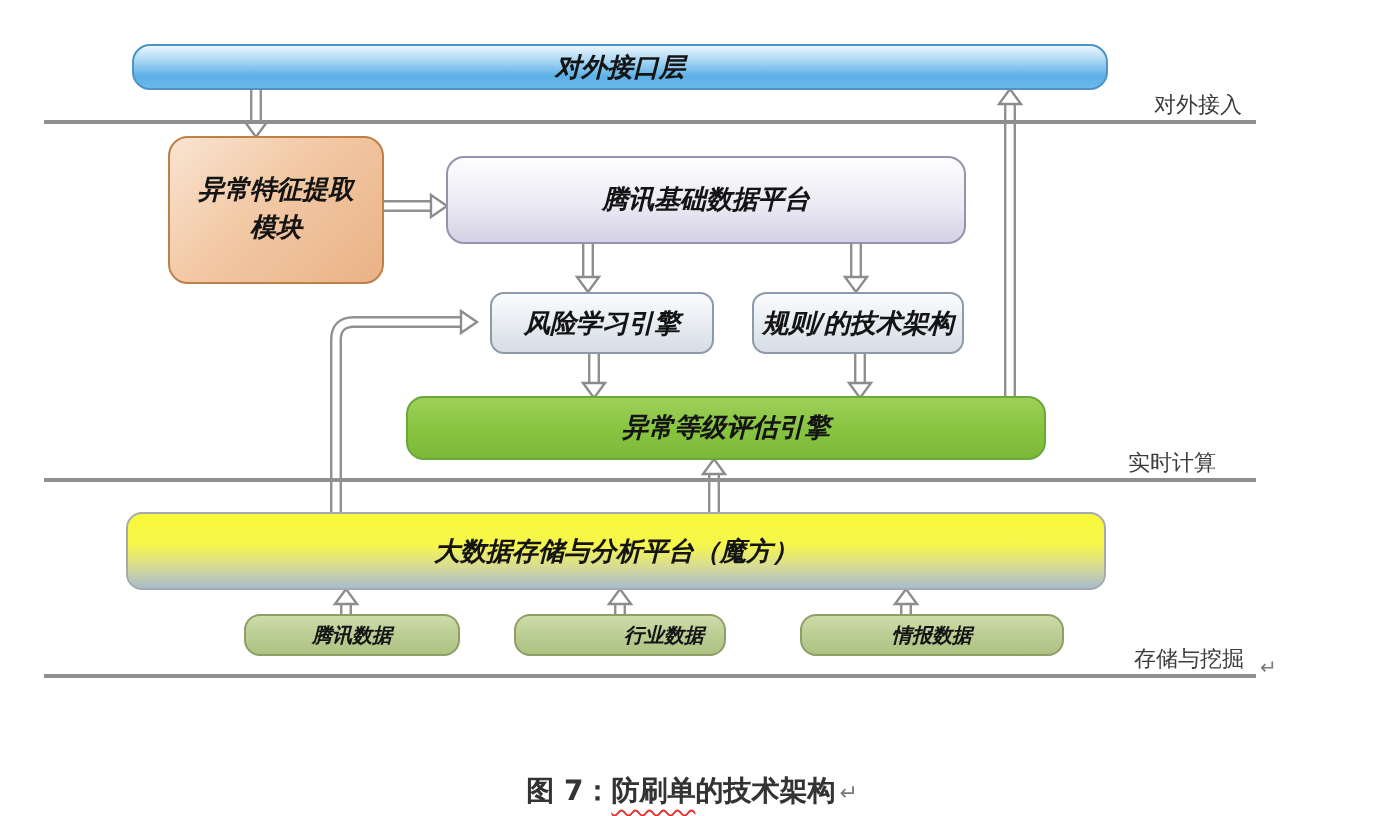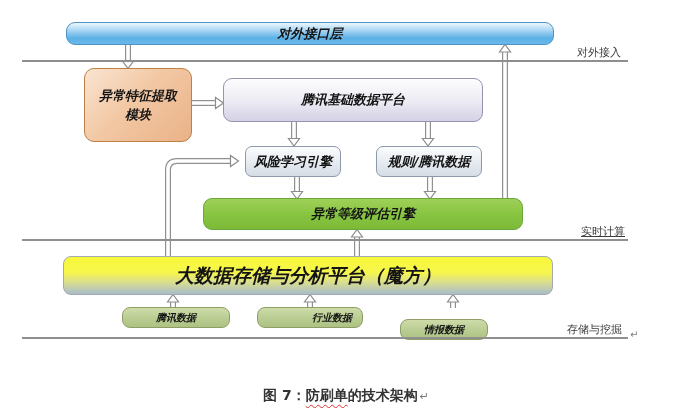--- a/index.html
+++ b/index.html
@@ -18,36 +18,36 @@
   }
   .bar-blue{left:66px;top:22px;width:488px;height:23px;border:1.5px solid #4f93c4;border-radius:9px;
     background:linear-gradient(180deg,#eaf6fd 0%,#b7ddf5 28%,#5cb0e6 72%,#6ab8ea 100%);font-size:13px;}
   .feature{left:84px;top:68px;width:108px;height:74px;border:1.5px solid #bd8047;border-radius:10px;
     background:linear-gradient(135deg,#f9e4d2 0%,#f2c8a4 45%,#eab287 100%);font-size:13px;line-height:1.5;}
   .feature span{white-space:pre-line;}
   .platform{left:223px;top:78px;width:260px;height:44px;border:1.5px solid #9494ae;border-radius:9px;
     background:linear-gradient(180deg,#fdfdfe 0%,#eceaf3 55%,#d3d1e5 100%);font-size:13px;}
   .engine{border:1.5px solid #8d9aaa;border-radius:7px;font-size:13px;
     background:linear-gradient(180deg,#fbfcfd 0%,#e4e9ef 60%,#d6dde6 100%);}
-  .engine1{left:245px;top:146px;width:96px;height:31px;}
+  .engine1{left:245px;top:146px;width:112px;height:31px;}
   .engine2{left:376px;top:146px;width:106px;height:31px;}
   .eval{left:203px;top:198px;width:320px;height:32px;border:1.5px solid #69a83a;border-radius:9px;
     background:linear-gradient(180deg,#9ed058 0%,#86c440 55%,#7cb938 100%);font-size:13px;}
   .storage{left:63px;top:256px;width:490px;height:39px;border:1.5px solid #a3aab0;border-radius:8px;
-    background:linear-gradient(180deg,#f8f83a 0%,#f6f64d 42%,#dade8e 68%,#a9bccb 100%);font-size:19px;}
+    background:linear-gradient(180deg,#f8f83a 0%,#f6f64d 42%,#dade8e 68%,#a9bccb 100%);font-size:13px;}
   .ds{border:1.5px solid #8e9e66;border-radius:8px;font-size:10px;height:21px;top:307px;
     background:linear-gradient(180deg,#cedca9 0%,#b9cc92 55%,#adc282 100%);justify-content:center;}
   .ds1{left:122px;width:108px;}
   .ds2{left:257px;width:106px;padding-left:44px;}
-  .ds3{left:400px;width:88px;margin-top:12px;}
+  .ds3{left:400px;width:132px;}
 
   .divider{position:absolute;left:22px;width:606px;height:0;border-top:2px solid #8f8f8f;z-index:5;}
   .d1{top:60px;}.d2{top:239px;}.d3{top:337px;}
   .layer-label{position:absolute;font-size:11px;color:#3c3c3c;z-index:6;white-space:nowrap;}
-  .l1{left:577px;top:45px;}.l2{left:581px;top:224px;text-decoration:underline;}.l3{left:567px;top:322px;}
+  .l1{left:577px;top:45px;}.l2{left:564px;top:224px;}.l3{left:567px;top:322px;}
   .pmark{position:absolute;left:630px;top:329px;font-size:10px;color:#7a7a7a;z-index:6;}
 
   .caption{position:absolute;left:0;top:359px;width:692px;text-align:center;
     font-size:14px;font-weight:bold;color:#333333;z-index:2;margin-top:28px;}
   .caption .wavy{text-decoration-line:underline;text-decoration-style:wavy;
     text-decoration-color:#e03030;text-decoration-thickness:1px;text-underline-offset:4px;}
   .caption .ret{font-weight:normal;color:#7a7a7a;font-size:11px;margin-left:2px;}
 </style>
 </head>
 <body>
@@ -128,21 +128,21 @@
 
   <div class="box platform">
     <span>腾讯基础数据平台</span>
   </div>
 
   <div class="box engine engine1">
     <span>风险学习引擎</span>
   </div>
 
   <div class="box engine engine2">
-    <span>规则/腾讯数据</span>
+    <span>规则/的技术架构</span>
   </div>
 
   <div class="box eval">
     <span>异常等级评估引擎</span>
   </div>
 
   <div class="box storage">
     <span>大数据存储与分析平台（魔方）</span>
   </div>
 

